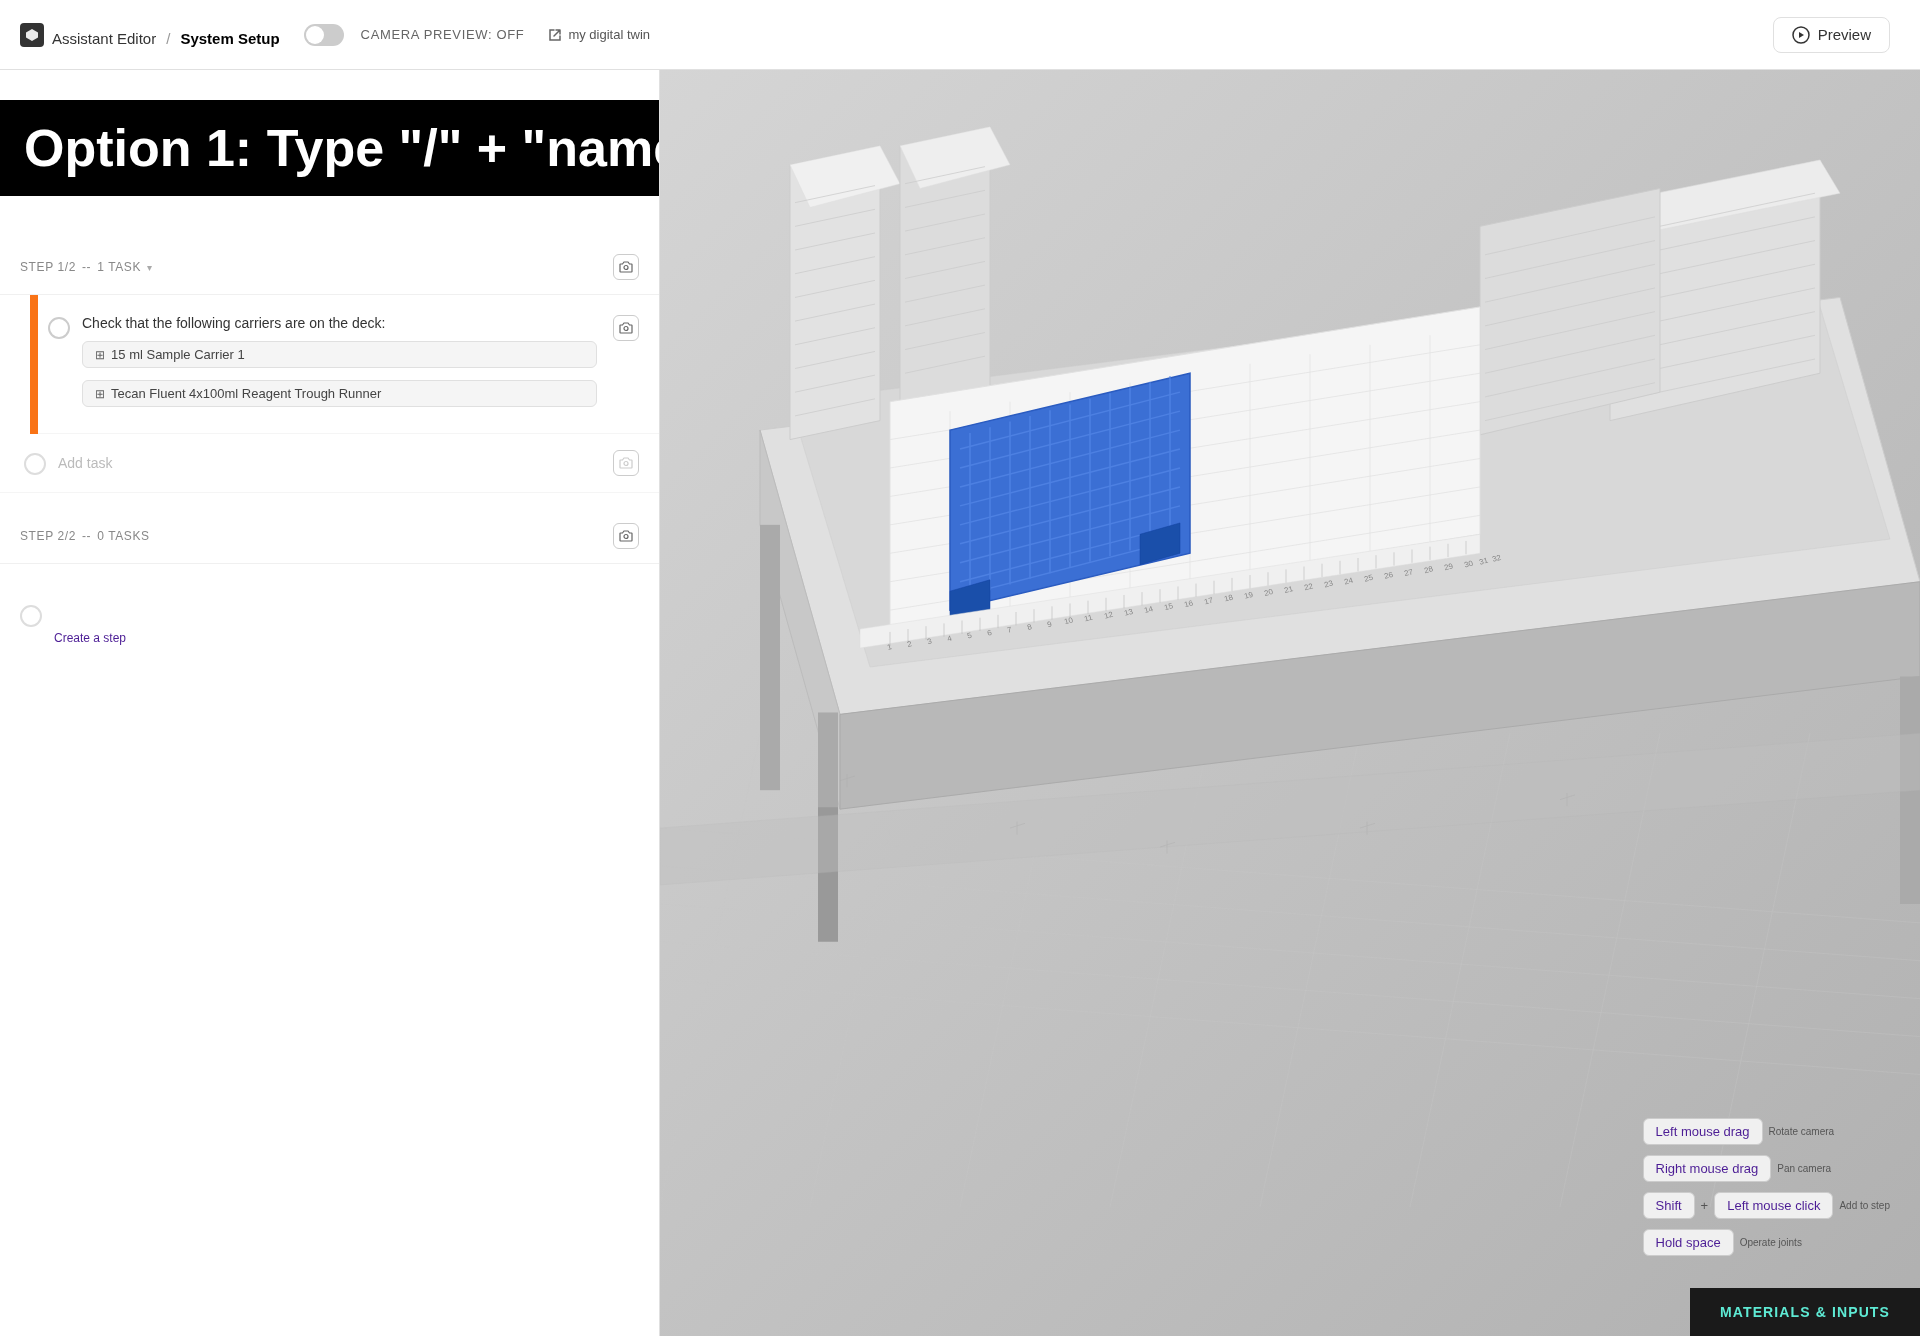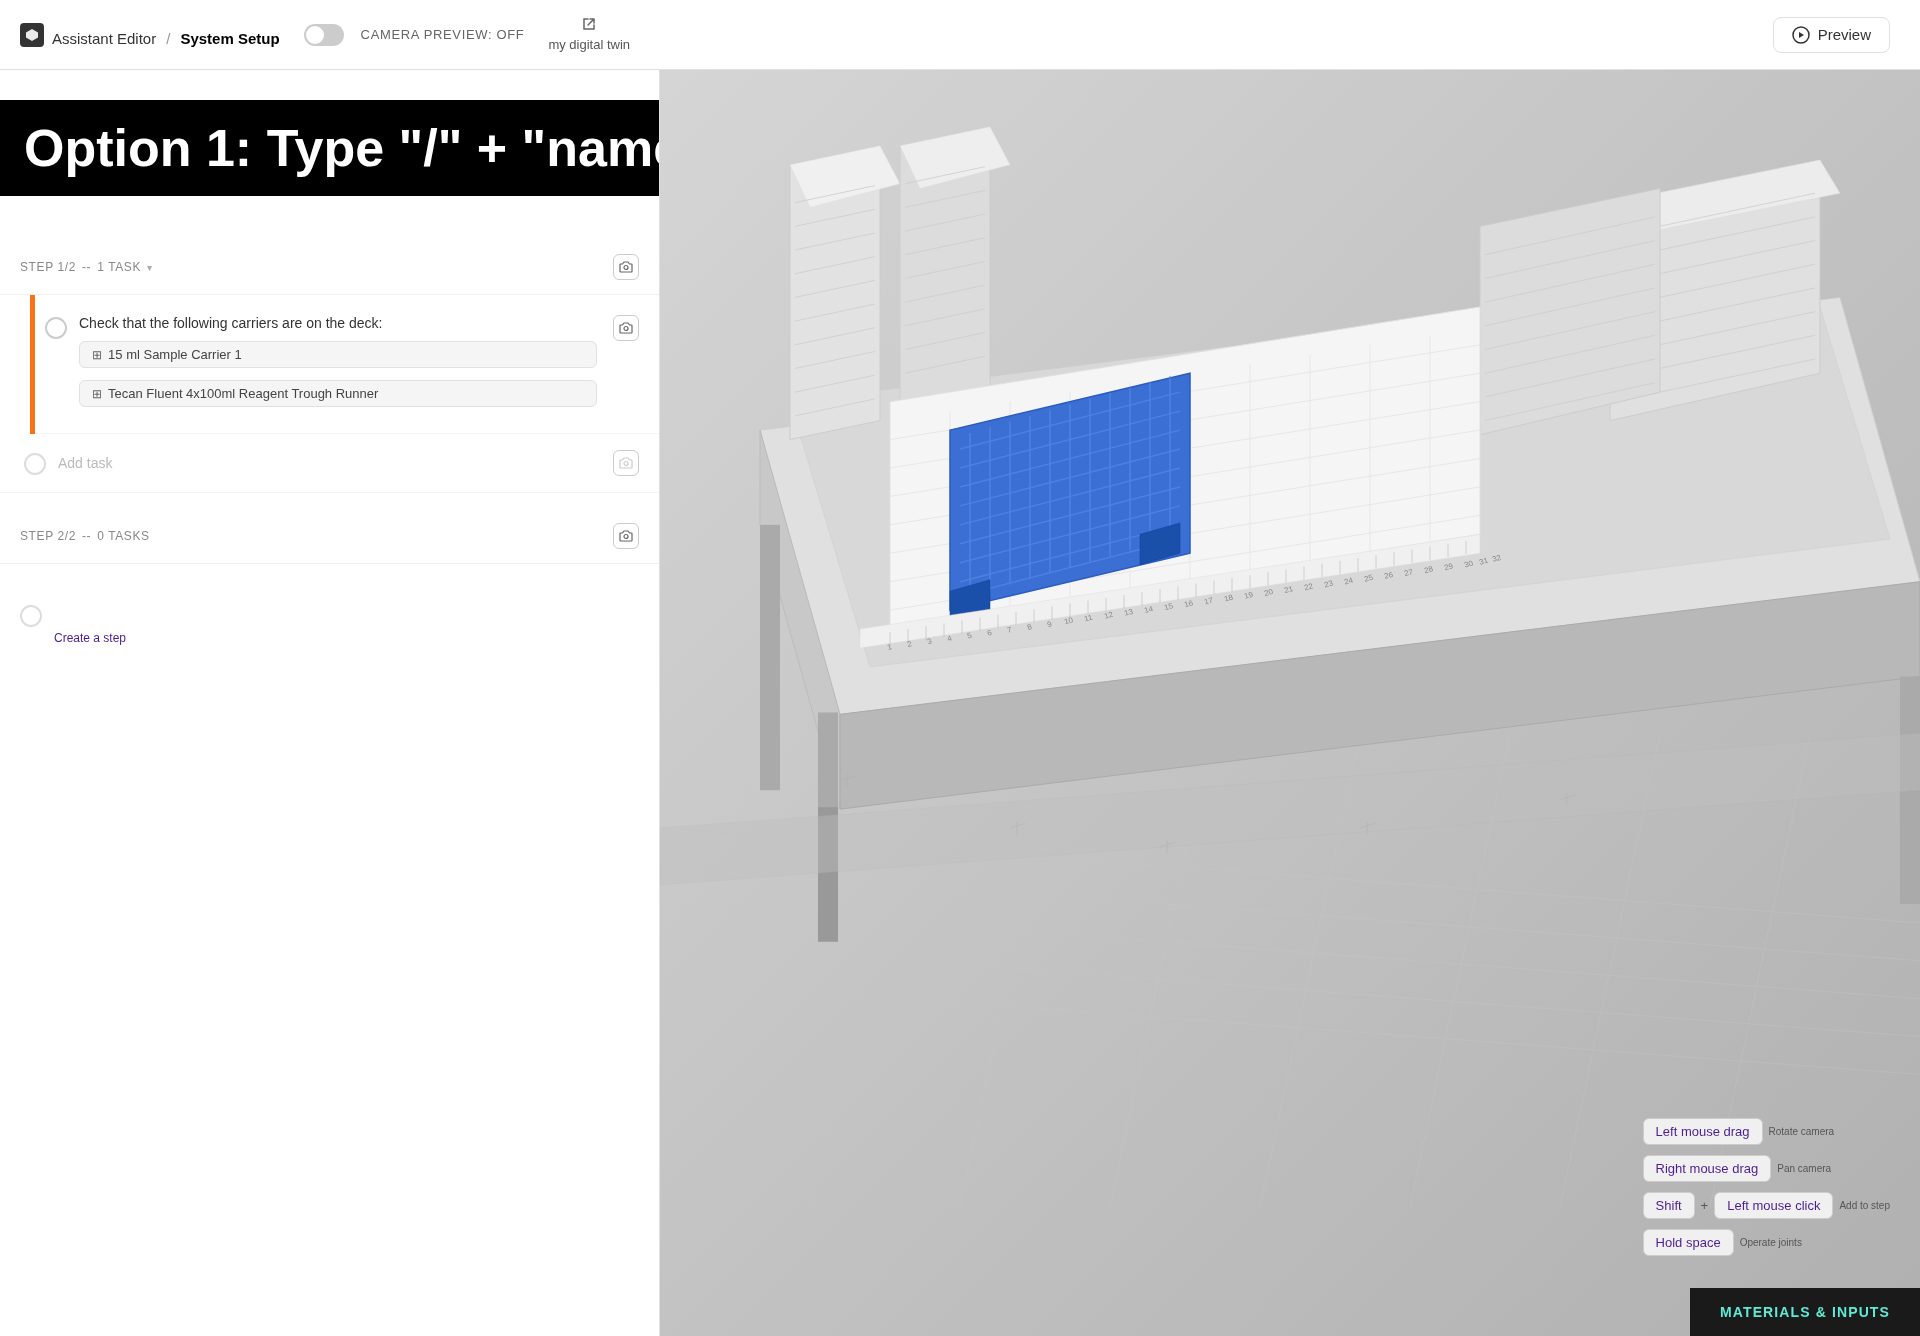--- a/index.html
+++ b/index.html
@@ -66,21 +66,20 @@
       position: absolute;
       top: 2px;
       left: 2px;
     }
     .my-digital-twin {
       display: flex;
       align-items: center;
       gap: 6px;
       font-size: 13px;
       color: #555;
-      flex-direction: column;
     }
     .preview-btn {
       position: absolute;
       right: 30px;
       display: flex;
       align-items: center;
       gap: 8px;
       background: #fff;
       border: 1.5px solid #e0e0e0;
       border-radius: 8px;
@@ -152,21 +151,21 @@
       display: flex;
       align-items: center;
       justify-content: center;
       cursor: pointer;
       color: #666;
       font-size: 14px;
     }
 
     
     .task-container {
-      border-left: 5px solid #f97316;
+      border-left: 8px solid #f97316;
       margin: 0 0 0 30px;
     }
     .task-row {
       display: flex;
       align-items: flex-start;
       padding: 20px 20px 20px 10px;
       gap: 12px;
       border-bottom: 1px solid #f5f5f5;
     }
     .radio-btn {

